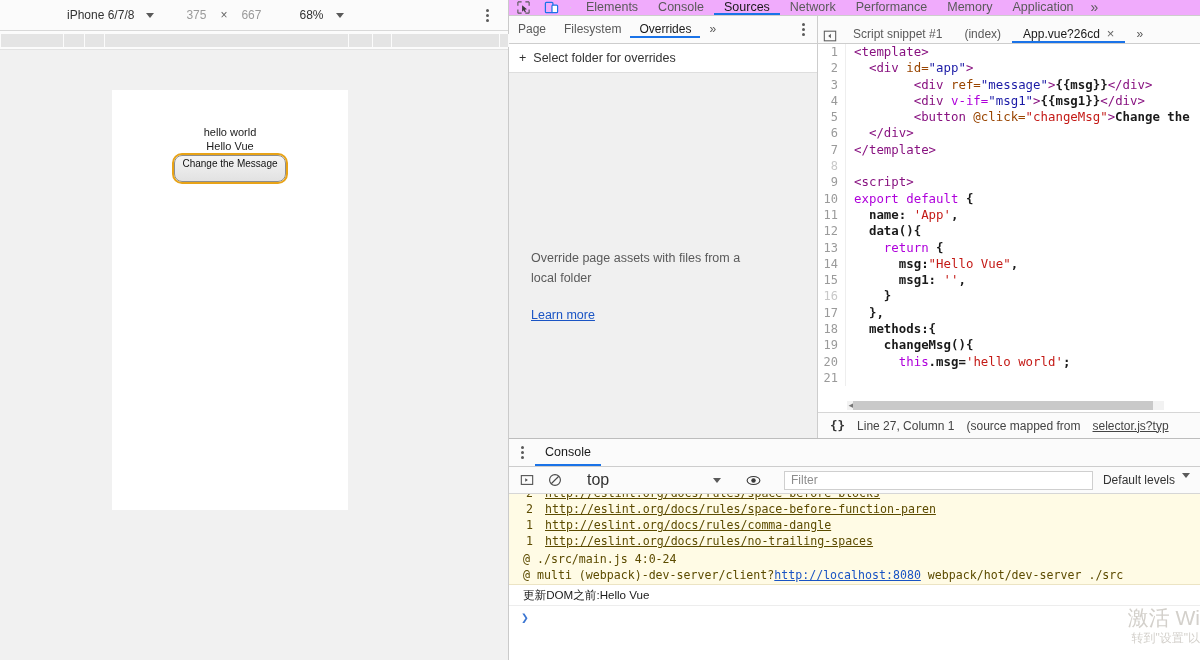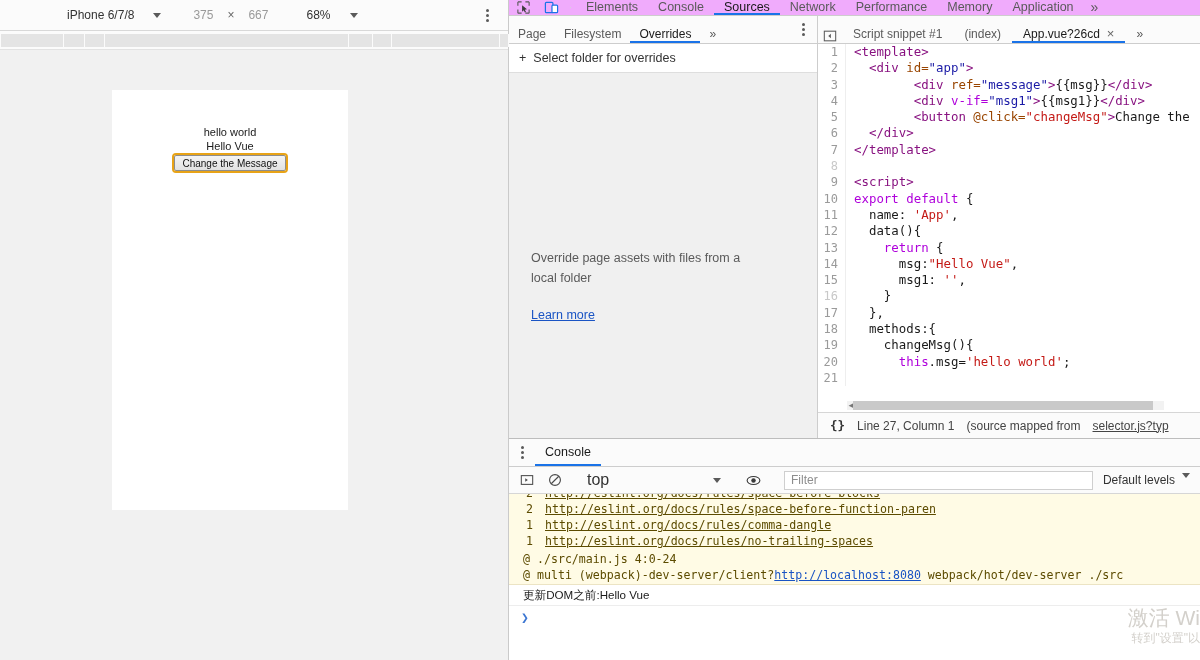--- a/index.html
+++ b/index.html
@@ -25,21 +25,21 @@
     height: 31px; background: #fbfbfb;
     border-bottom: 1px solid #d8d8d8;
     display: flex; align-items: center;
     padding: 0 6px;
     position: relative;
   }
   .dt-spacer { width: 56px; }
   .dt-item {
     font-size: 12px; color: #333;
     padding: 2px 5px; white-space: nowrap;
-    display: flex; align-items: center; gap: 16px;
+    display: flex; align-items: center; gap: 9px;
     cursor: default;
     justify-content: space-between;
   }
   .dt-dim { color: #9a9a9a; }
   .dt-x { color: #666; padding: 0 9px; }
   .caret-dn {
     display: inline-block;
     width: 0; height: 0;
     border-left: 4px solid transparent;
     border-right: 4px solid transparent;
@@ -82,27 +82,27 @@
   .page-content {
     padding-top: 35px;
     text-align: center;
     font-family: "Liberation Sans", sans-serif;
   }
   .page-line { font-size: 11px; color: #1a1a1a; line-height: 14px; }
   .vue-btn {
     margin-top: 2px;
     font-family: "Liberation Sans", sans-serif;
     font-size: 10px;
-    padding: 2px 7px 1px;
+    padding: 2px 7px 12px;
     background: linear-gradient(#f4f4f4, #e2e2e2);
     border: 1px solid #8d8d8d;
     outline: 2px solid #e8a317;
     color: #111;
     cursor: pointer;
-    border-radius: 2px;
+    border-radius: 8px;
   }
 
   
   .devtools {
     width: 691px; height: 660px;
     background: #fff;
     display: flex; flex-direction: column;
     overflow: hidden;
   }
   .dt-main-tabs {
@@ -133,21 +133,21 @@
   .sources-row { display: flex; flex: 1; min-height: 0; }
 
   .nav-pane {
     width: 309px; border-right: 1px solid #cdcdcd;
     display: flex; flex-direction: column; min-height: 0;
     background: #fff;
   }
   .nav-tabs {
     height: 28px; background: #fbfbfb;
     border-bottom: 1px solid #cdcdcd;
-    display: flex; align-items: flex-end;
+    display: flex; align-items: center;
     position: relative; flex-shrink: 0;
   }
   .nav-tabs .tab { font-size: 12px; padding: 0 9px; }
   .nav-kebab {
     position: absolute; right: 6px; top: 0; bottom: 0;
     width: 16px; display: flex; flex-direction: column;
     align-items: center; justify-content: center; gap: 2px;
     cursor: pointer;
   }
   .nav-kebab i { width: 3px; height: 3px; border-radius: 50%; background: #5a5a5a; }
@@ -209,21 +209,21 @@
     border-right: 1px solid #eee;
     font-size: 12px;
   }
   .gut.dim { color: #c8c8c8; }
   .ctxt { padding-left: 8px; color: #1a1a1a; overflow: hidden; }
   .tagc { color: #881280; }
   .attrc { color: #994500; }
   .strc { color: #1a1aa6; }
   .kwc { color: #af00db; }
   .strq { color: #c41a16; }
-  .plain { color: #1a1a1a; }
+  .plain { color: #1a1a1a; font-weight: bold; }
 
   .hscroll {
     position: absolute; left: 29px; right: 36px; bottom: 2px;
     height: 9px; background: #f2f2f2;
   }
   .hscroll .thumb { position: absolute; left: 6px; width: 300px; top: 0; height: 9px; background: #c9c9c9; }
   .hscroll .arrow { position: absolute; left: 0; top: 0; font-size: 8px; color: #777; line-height: 9px; }
 
   .status-bar {
     height: 26px; border-top: 1px solid #d6d6d6;

